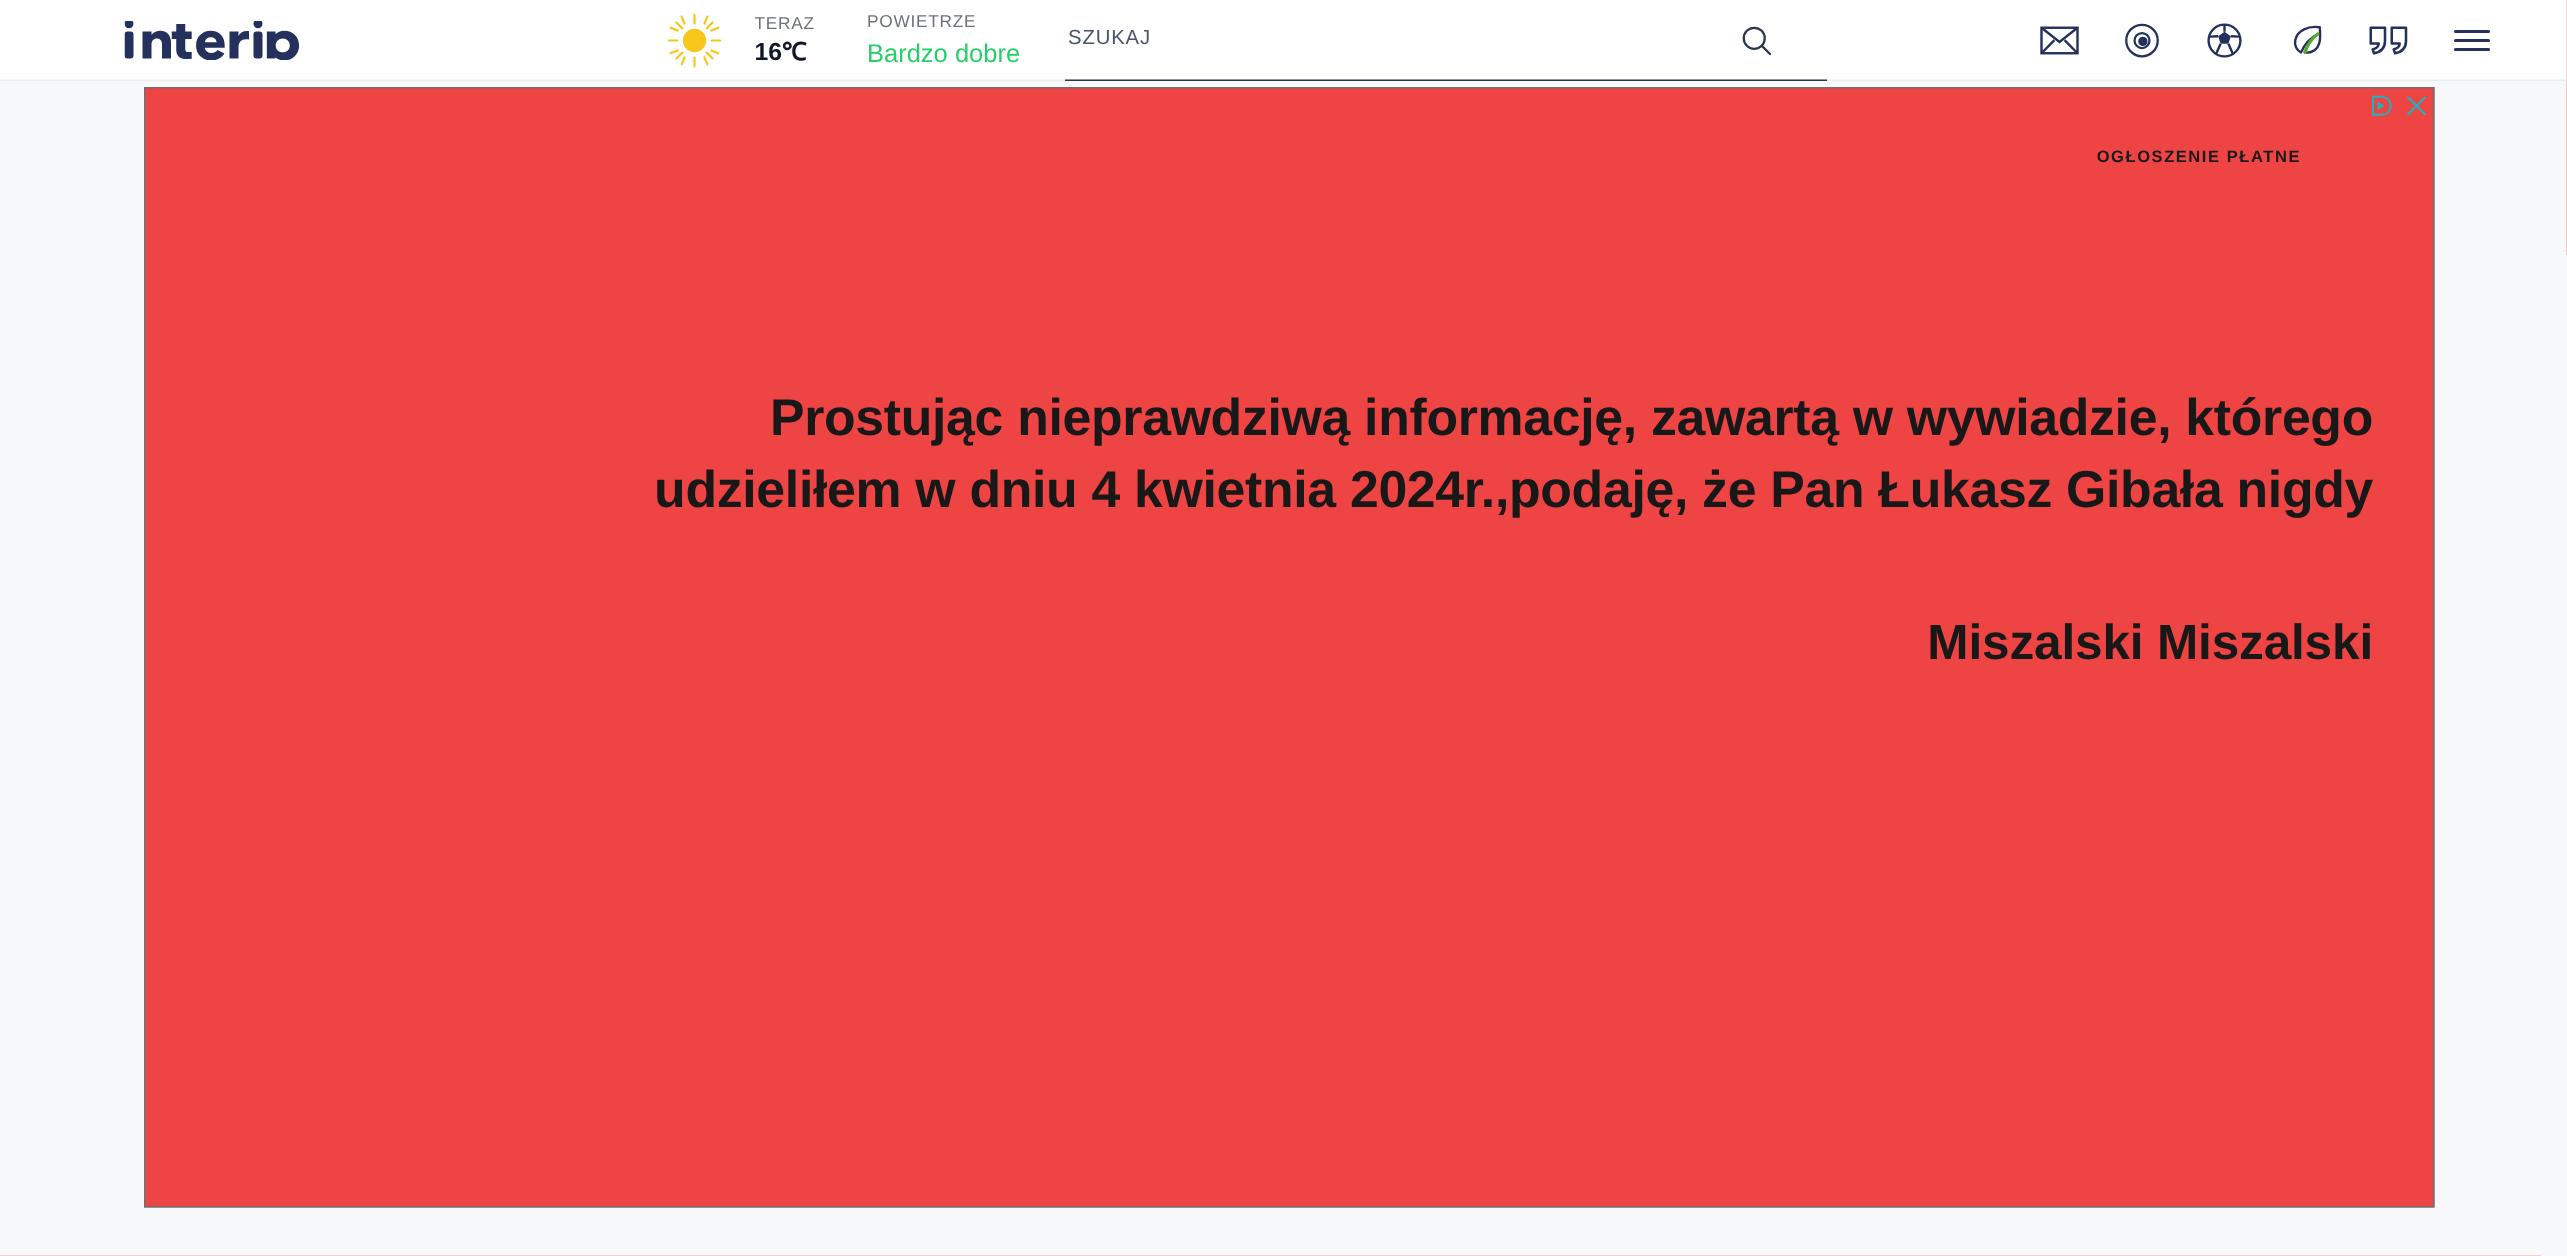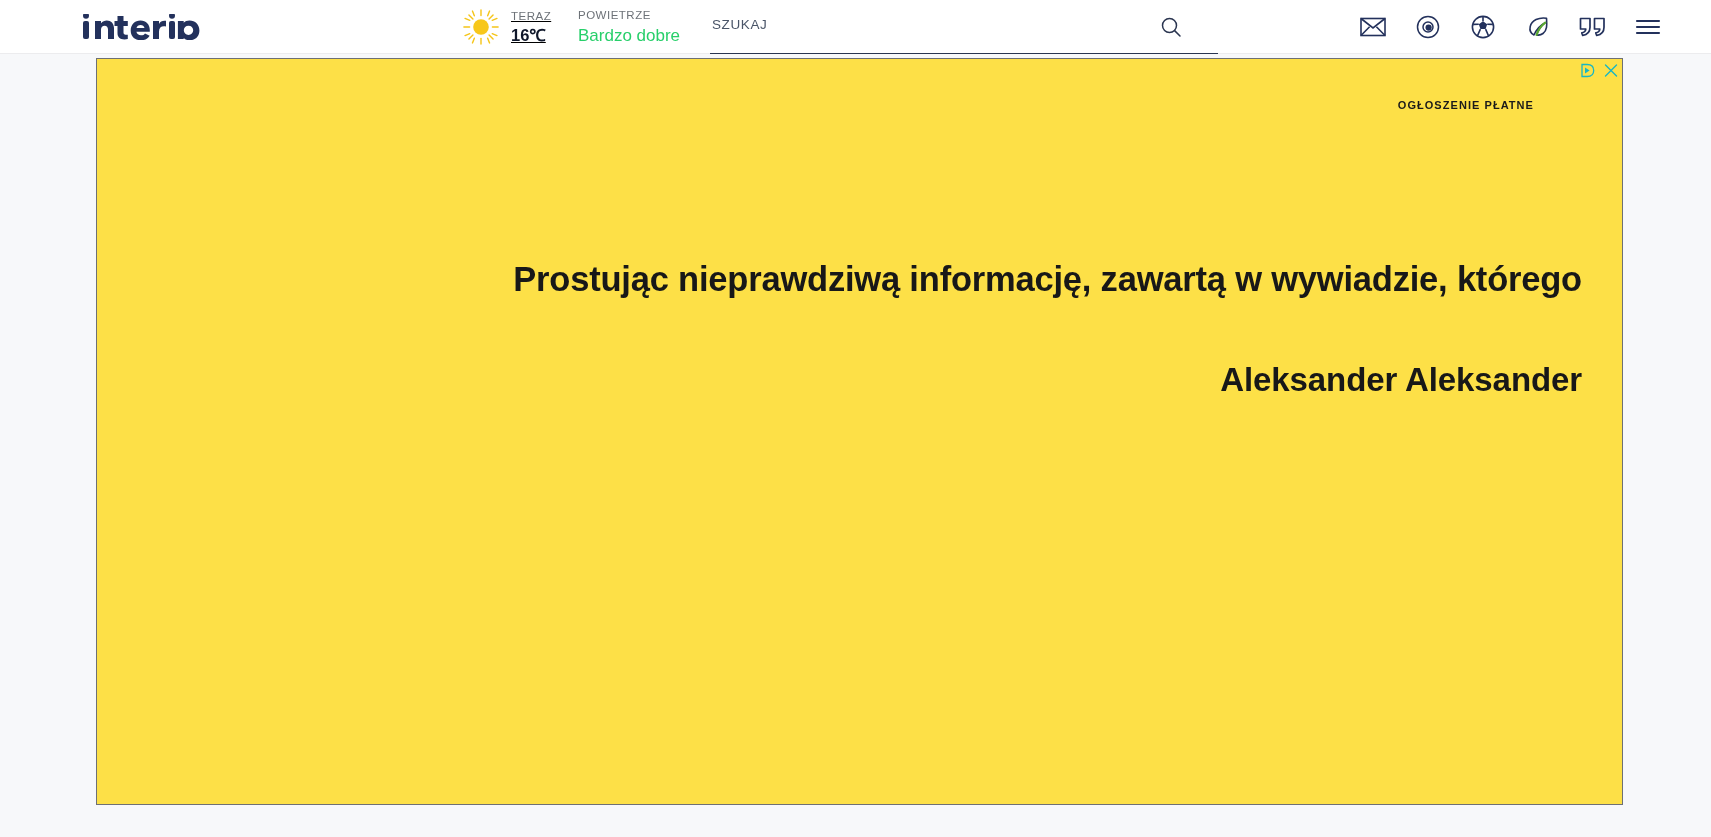--- a/index.html
+++ b/index.html
@@ -29,27 +29,26 @@
     transform: translateY(-50%);
     height: 26px;
     display: flex;
     align-items: center;
   }
   #brand-logo svg { display: block; }
 
   
   #weather-widget {
     position: absolute;
-    left: 462px;
+    left: 444px;
     top: 0;
     height: 54px;
     display: flex;
     align-items: center;
-    gap: 11px;
-    text-decoration: underline;
+    gap: 21px;
   }
   #sun-icon { width: 38px; height: 38px; display: block; }
   .meta-col { display: flex; flex-direction: column; justify-content: center; line-height: 1; }
   .meta-label {
     font-size: 11.5px;
     letter-spacing: .5px;
     color: #6d7278;
     font-family: "Liberation Sans", sans-serif;
     margin-bottom: 5px;
   }
@@ -132,21 +131,21 @@
     line-height: 0;
   }
 
   
   #ad-slot {
     position: absolute;
     left: 96px;
     top: 58px;
     width: 1527px;
     height: 747px;
-    background: #fde047;
+    background: #ef4444;
     border: 1px solid #6e7074;
     overflow: hidden;
   }
   #ad-badges {
     position: absolute;
     right: 3px;
     top: 2px;
     display: flex;
     align-items: center;
     gap: 6px;
@@ -328,17 +327,18 @@
         </g>
       </svg>
     </button>
   </div>
 
   <div id="ad-paid-label">OGŁOSZENIE PŁATNE</div>
 
   <div id="ad-creative">
     <div id="ad-body">
       <div>Prostując nieprawdziwą informację, zawartą w wywiadzie, którego</div>
-    </div>
-    <div id="ad-signature">Aleksander Aleksander</div>
+      <div>udzieliłem w dniu 4 kwietnia 2024r.,podaję, że Pan Łukasz Gibała nigdy</div>
+    </div>
+    <div id="ad-signature">Miszalski Miszalski</div>
   </div>
 
 </div>
 
 </body></html>

